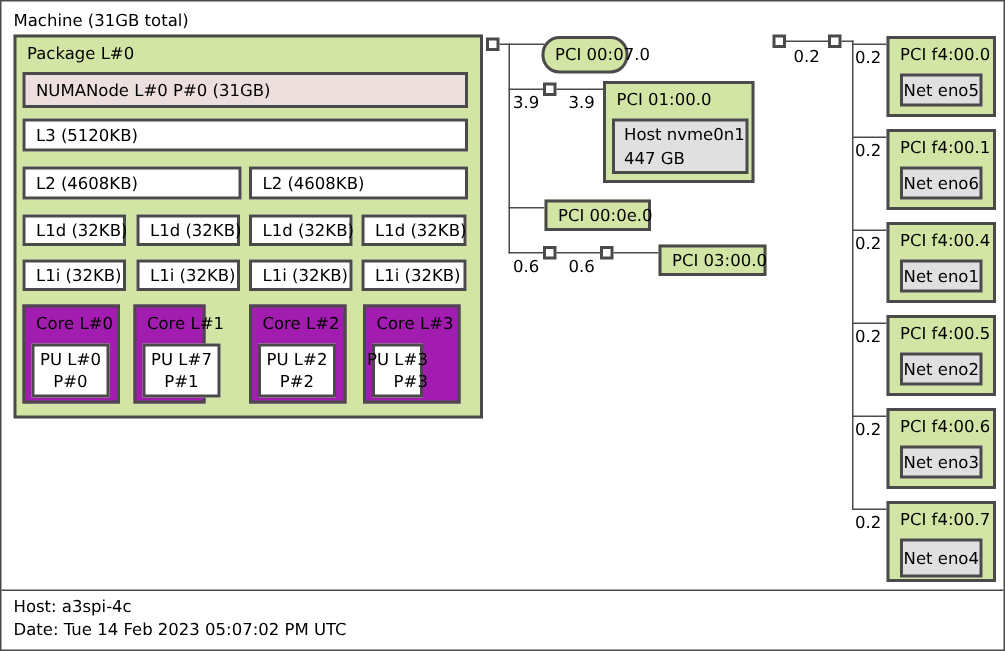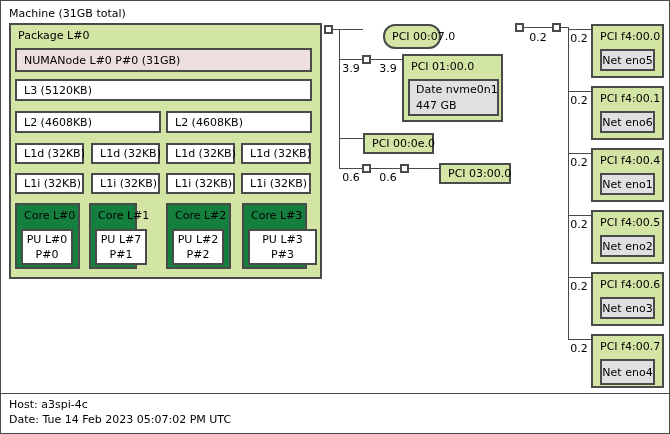--- a/index.html
+++ b/index.html
@@ -1,29 +1,29 @@
 <!DOCTYPE html>
 <html><head>
 <meta charset="utf-8">
 <style>
   html,body{margin:0;padding:0;background:#fff;}
   body{width:670px;height:434px;position:relative;font-family:"DejaVu Sans","Liberation Sans",sans-serif;font-size:11px;color:#000;}
   #root{position:absolute;left:0;top:0;width:670px;height:434px;box-sizing:border-box;border:1px solid #4a4a4a;background:#fff;}
   .box{position:absolute;box-sizing:border-box;border:2px solid #4a4a4a;background:#fff;white-space:nowrap;}
   .green{background:#d3e5a5;}
   .pink{background:#eddfde;}
-  .coregray{background:#15803d;}
+  .coregray{background:#a21caf;}
   .devgray{background:#e0e0e0;}
   .vc{display:flex;align-items:center;padding-left:7px;}
   .cc{display:flex;align-items:center;justify-content:center;text-align:center;}
   .line{position:absolute;background:#4a4a4a;}
   .sq{position:absolute;width:9px;height:9px;box-sizing:border-box;border:2px solid #4a4a4a;background:#fff;}
   .lab{position:absolute;white-space:nowrap;line-height:13px;}
   .toplab{position:absolute;left:7px;top:4px;white-space:nowrap;}
-  .linklab{position:absolute;width:18px;text-align:center;white-space:nowrap;line-height:13px;}
+  .linklab{position:absolute;width:18px;text-align:left;white-space:nowrap;line-height:13px;}
 </style>
 </head>
 <body>
 
 <div id="root">
 
   <div class="lab" style="left:8px;top:6px;text-align:center;">Machine (31GB total)</div>
 
   <div class="box green" style="left:8px;top:22px;width:313px;height:256px;">
     <div class="lab" style="left:7px;top:4px;">Package L#0</div>
@@ -85,45 +85,45 @@
     </div>
     <div class="box coregray" style="left:155px;top:178px;width:65px;height:66px;">
       <div class="toplab">Core L#2</div>
       <div class="box cc" style="left:4px;top:24px;width:52px;height:36px;line-height:15px;">
         <div><span>PU L#2</span><br>
         <span>P#2</span></div>
       </div>
     </div>
     <div class="box coregray" style="left:231px;top:178px;width:65px;height:66px;">
       <div class="toplab">Core L#3</div>
-      <div class="box cc" style="left:4px;top:24px;width:69px;height:36px;line-height:15px;">
+      <div class="box cc" style="left:4px;top:24px;width:34px;height:36px;line-height:15px;text-align:right;">
         <div><span>PU L#3</span><br>
         <span>P#3</span></div>
       </div>
     </div>
   </div>
 
   <div class="sq" style="left:323px;top:24px;"></div>
   <div class="line" style="left:332px;top:28px;width:30px;height:1px;"></div>
   <div class="line" style="left:338px;top:28px;width:1px;height:140px;"></div>
 
-  <div class="box green vc" style="left:382px;top:23px;width:58px;height:25px;border-radius:12px;">
+  <div class="box green vc" style="left:360px;top:23px;width:58px;height:25px;border-radius:12px;">
     <span>PCI 00:07.0</span>
   </div>
 
   <div class="line" style="left:338px;top:58px;width:23px;height:1px;"></div>
   <div class="sq" style="left:361px;top:54px;"></div>
   <div class="line" style="left:370px;top:58px;width:31px;height:1px;"></div>
   <div class="linklab" style="left:341px;top:61px;">3.9</div>
   <div class="linklab" style="left:378px;top:61px;">3.9</div>
 
   <div class="box green" style="left:401px;top:53px;width:101px;height:68px;">
     <div class="toplab">PCI 01:00.0</div>
     <div class="box devgray" style="left:4px;top:23px;width:91px;height:37px;line-height:16px;padding:1px 0 0 6px;">
-      <span>Date nvme0n1</span><br>
+      <span>Host nvme0n1</span><br>
       <span>447 GB</span>
     </div>
   </div>
 
   <div class="line" style="left:338px;top:137px;width:24px;height:1px;"></div>
   <div class="box green vc" style="left:362px;top:132px;width:71px;height:21px;">
     <span>PCI 00:0e.0</span>
   </div>
 
   <div class="line" style="left:338px;top:167px;width:23px;height:1px;"></div>

